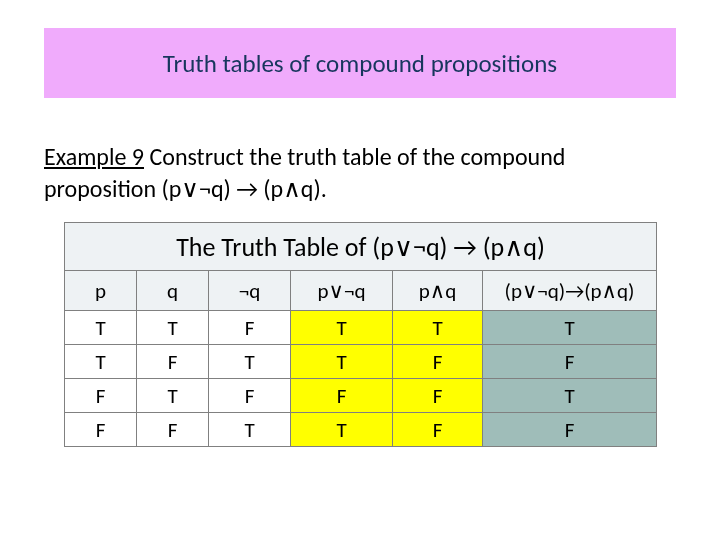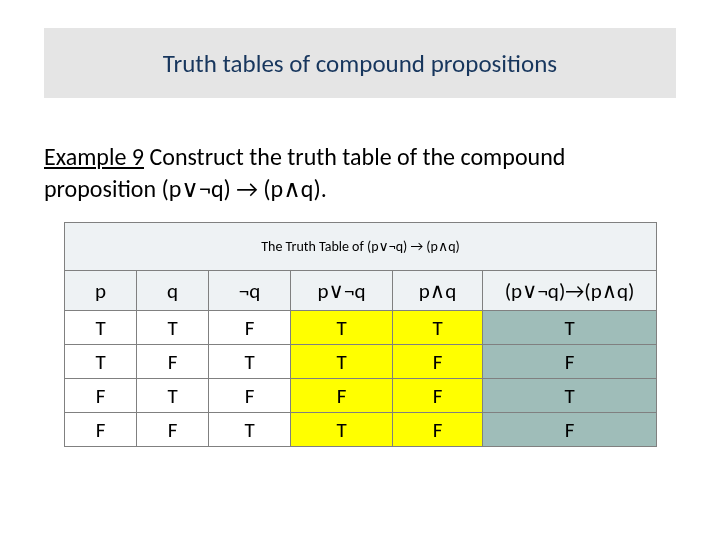--- a/index.html
+++ b/index.html
@@ -10,21 +10,21 @@
     font-family: "Calibri", "Segoe UI", Arial, sans-serif;
     color: #000;
     overflow: hidden;
   }
   .header-band {
     position: absolute;
     top: 28px;
     left: 44px;
     width: 632px;
     height: 70px;
-    background: #e5e5e5;
+    background: #f0abfc;
     display: flex;
     align-items: center;
     justify-content: center;
   }
   .header-title {
     color: #17365d;
     font-size: 25px;
     font-weight: 400;
   }
   .example-block {
@@ -52,21 +52,21 @@
     border: 1px solid #808080;
     text-align: center;
     font-size: 21px;
     font-weight: 400;
     height: 34px;
     padding: 2px 4px;
   }
   .title-row td {
     background: #eef2f4;
     height: 48px;
-    font-size: 14px;
+    font-size: 26px;
   }
   .header-row td { background: #eef2f4; height: 40px; }
   .hi-yellow { background: #ffff00; }
   .hi-teal   { background: #9fbdb9; }
   col.c-p    { width: 72px; }
   col.c-q    { width: 72px; }
   col.c-nq   { width: 82px; }
   col.c-pvnq { width: 102px; }
   col.c-paq  { width: 90px; }
   col.c-full { width: 174px; }

